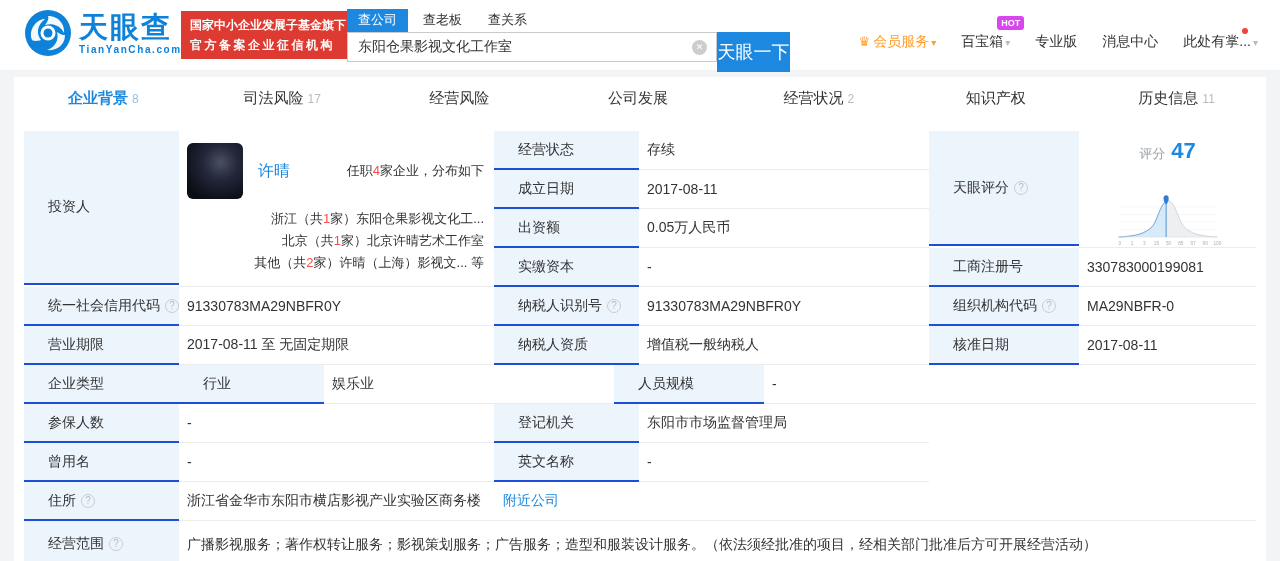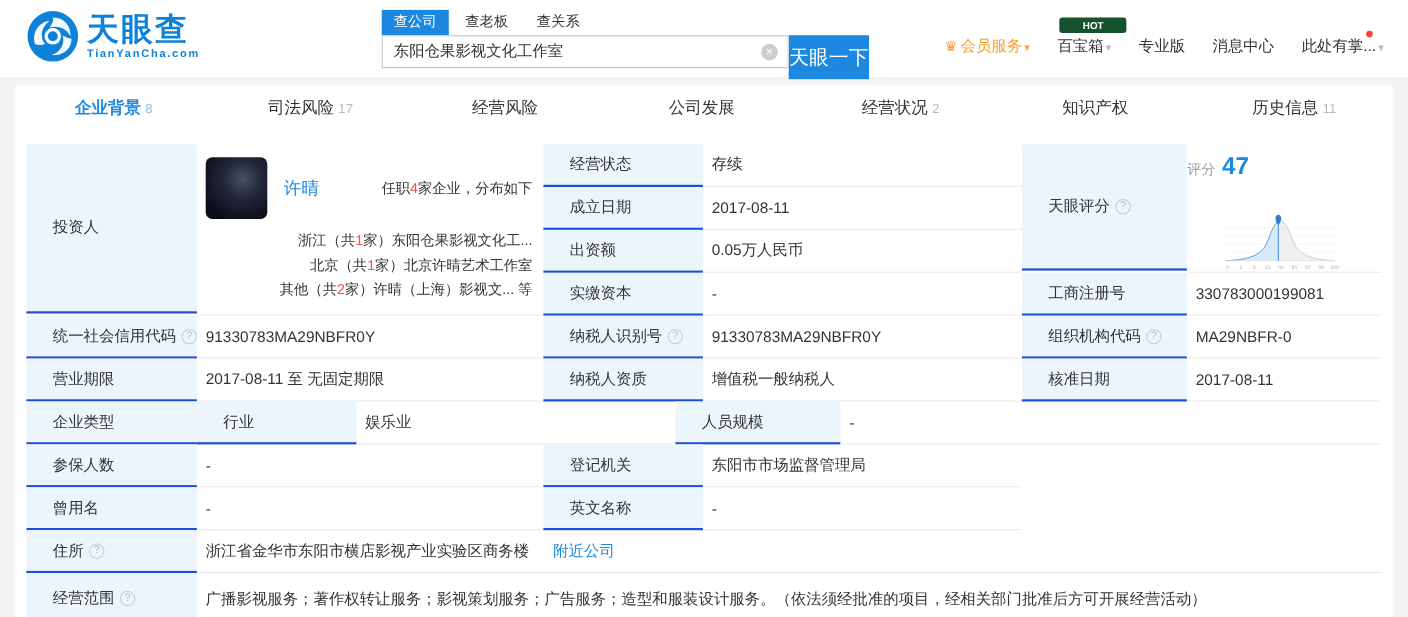--- a/index.html
+++ b/index.html
@@ -25,21 +25,21 @@
   .search-input { width:370px; height:30px; border:1px solid #c9c9c9; padding:0 34px 0 10px; font-size:14px; color:#333; outline:none; font-family:inherit; }
   .clear-icon { position:absolute; right:10px; top:8px; width:15px; height:15px; border-radius:50%; background:#ccc; color:#fff; font-size:9px; line-height:15px; text-align:center; cursor:pointer; }
   .search-btn { width:73px; height:40px; background:#1d88e0; color:#ffffff; border:none; font-size:18px; cursor:pointer; font-family:inherit; }
 
   .top-nav { position:absolute; right:22px; top:33px; display:flex; align-items:center; gap:25px; font-size:14px; white-space:nowrap; }
   .nav-item { cursor:pointer; position:relative; color:#333; }
   .vip { color:#ff9d2b; }
   .crown-ic { font-size:13px; margin-right:3px; }
   .caret { font-size:10px; color:#bbb; margin-left:2px; }
   .vip .caret { color:#ff9d2b; }
-  .hot-badge { position:absolute; top:-17px; right:-14px; background:#14532d; color:#fff; font-size:9px; line-height:12px; padding:1px 21px; border-radius:3px; font-weight:bold; }
+  .hot-badge { position:absolute; top:-17px; right:-14px; background:#d946ef; color:#fff; font-size:9px; line-height:12px; padding:1px 4px; border-radius:3px; font-weight:bold; }
   .red-dot { position:absolute; top:-5px; right:10px; width:6px; height:6px; border-radius:50%; background:#f3413b; }
 
   
   .card { margin:7px 14px 0; background:#fff; height:484px; overflow:hidden; }
   .tabs { display:flex; height:42px; align-items:center; }
   .tab { flex:1; text-align:center; font-size:15px; color:#333; cursor:pointer; }
   .tab.active { color:#1d88e0; font-weight:bold; }
   .tab .cnt { font-size:12px; color:#bbb; margin-left:4px; font-weight:normal; }
   .tab.active .cnt { color:#93bfe3; }
 
@@ -59,21 +59,21 @@
   .avatar { width:56px; height:56px; border-radius:6px; background:radial-gradient(circle at 60% 35%, #4a4f63 0%, #23273a 35%, #0b0d16 80%); flex-shrink:0; }
   .inv-name { margin-left:15px; color:#1d88e0; font-size:16px; cursor:pointer; }
   .inv-summary { margin-left:auto; font-size:13px; }
   .inv-rows { margin-top:9px; font-size:13px; }
   .inv-row { display:flex; justify-content:flex-end; line-height:22px; }
   .red { color:#f34e4e; }
   .mid-col { display:flex; flex-direction:column; }
   .right-col { display:flex; flex-direction:column; flex:1; }
   .score-row { height:117px; display:flex; flex:1; }
   .lbl-tall { height:115px; }
-  .chart-cell { flex:1; border-bottom:1px solid #ececec; display:flex; flex-direction:column; align-items:flex-start;gap:28px; }
+  .chart-cell { flex:1; border-bottom:1px solid #ececec; display:flex; flex-direction:column; align-items:center;gap:28px; }
   .score-head { margin-top:7px; font-size:13px; color:#9aa0a6; }
   .score-num { color:#1d88e0; font-size:22px; font-weight:bold; margin-left:6px; }
   .link { color:#1d88e0; margin-left:10px; cursor:pointer; white-space:nowrap;padding-left:12px; }
   .empty3 { flex:1; }
   .jyfw-row { height:48px; }
   .val-long { white-space:nowrap; overflow:hidden; }
 </style>
 </head>
 <body>
 
@@ -86,20 +86,24 @@
       <path d="M8 31 C4 20 13 10 21 10 C13 16 12 25 17 31 C11 33 8 31 8 31 Z" fill="#fff" opacity="0.95"></path>
       <circle cx="24" cy="24" r="7.5" fill="#fff"></circle>
       <circle cx="24" cy="24" r="4.5" fill="#0d82d8"></circle>
     </svg>
     <div class="logo-txt">
       <div class="logo-title">天眼查</div>
       <div class="logo-domain">TianYanCha.com</div>
     </div>
   </div>
 
+  <div class="gov-badge">
+    <div>国家中小企业发展子基金旗下</div>
+    <div class="l2">官方备案企业征信机构</div>
+  </div>
 
   <div class="search-wrap">
     <div class="s-tabs">
       <span class="s-tab active">查公司</span>
       <span class="s-tab">查老板</span>
       <span class="s-tab">查关系</span>
     </div>
     <div class="search-row">
       <span class="input-box">
         <input class="search-input" value="东阳仓果影视文化工作室" style="">

